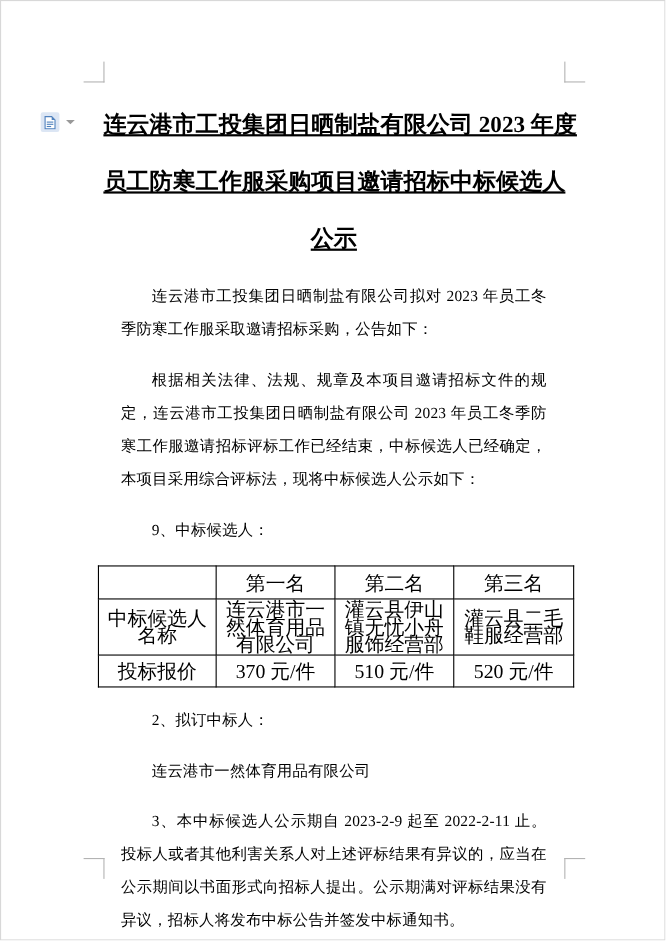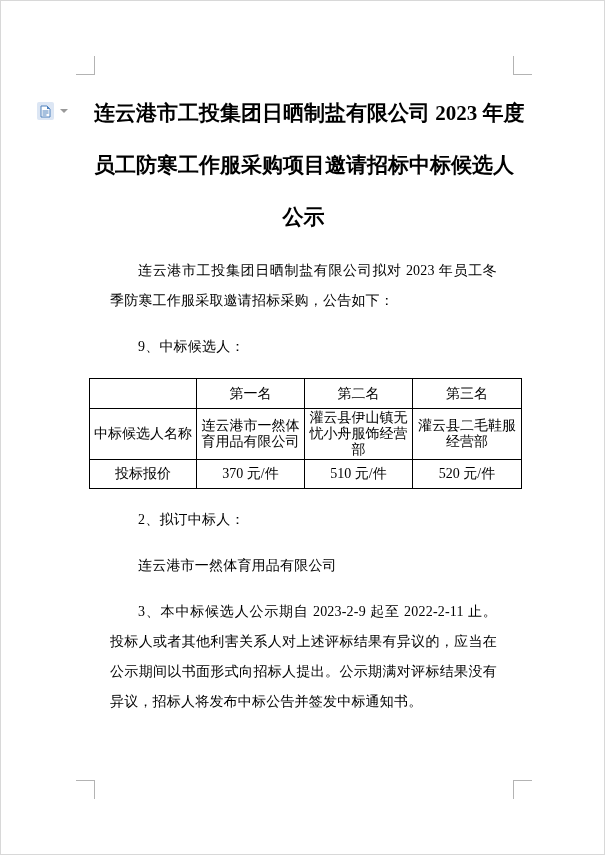--- a/index.html
+++ b/index.html
@@ -29,37 +29,37 @@
     width:0; height:0;
     border-left:4px solid transparent; border-right:4px solid transparent;
     border-top:4px solid #999999;
   }
 
   .content { position:absolute; left:93px; top:0; width:419px; }
 
   .doc-title {
     margin:86px 0 0 0;
     font-size:21px; font-weight:bold;
-    line-height:52px; text-align:center;
+    line-height:52px; text-align:center;text-decoration:underline;
   }
   .title-line { display:block; white-space:nowrap; }
 
   .para {
     margin:16px;
     font-size:14px; line-height:30px;
     text-align:justify; text-indent:2em;
     letter-spacing:0.2px;
   }
   .para-intro { margin-top:13px; }
   .para-left { text-align:left; }
 
   table.candidates {
     border-collapse:collapse; table-layout:fixed;
     width:432px; margin-left:-5px;
-    font-size:14px;
+    font-size:18px;
   }
   table.candidates td {
     border:1px solid #000000;
     text-align:center; vertical-align:middle;
     line-height:16px; padding:1px 2px;
     overflow:hidden;
   }
   tr.row-head  td { height:27px; }
   tr.row-name  td { height:46px; }
   tr.row-price td { height:26px;text-align:center; }
@@ -90,20 +90,21 @@
   <div class="content">
 
     <h1 class="doc-title">
       <span class="title-line">连云港市工投集团日晒制盐有限公司 2023 年度</span>
       <span class="title-line">员工防寒工作服采购项目邀请招标中标候选人</span>
       <span class="title-line">公示</span>
     </h1>
 
     <p class="para para-intro">连云港市工投集团日晒制盐有限公司拟对 2023 年员工冬季防寒工作服采取邀请招标采购，公告如下：</p>
 
+    <p class="para">根据相关法律、法规、规章及本项目邀请招标文件的规定，连云港市工投集团日晒制盐有限公司 2023 年员工冬季防寒工作服邀请招标评标工作已经结束，中标候选人已经确定，本项目采用综合评标法，现将中标候选人公示如下：</p>
 
     <p class="para para-left">9、中标候选人：</p>
 
     <table class="candidates">
       <colgroup>
         <col style="width:107px">
           <col style="width:108px">
           <col style="width:108px">
           <col style="width:109px">
       </colgroup>

